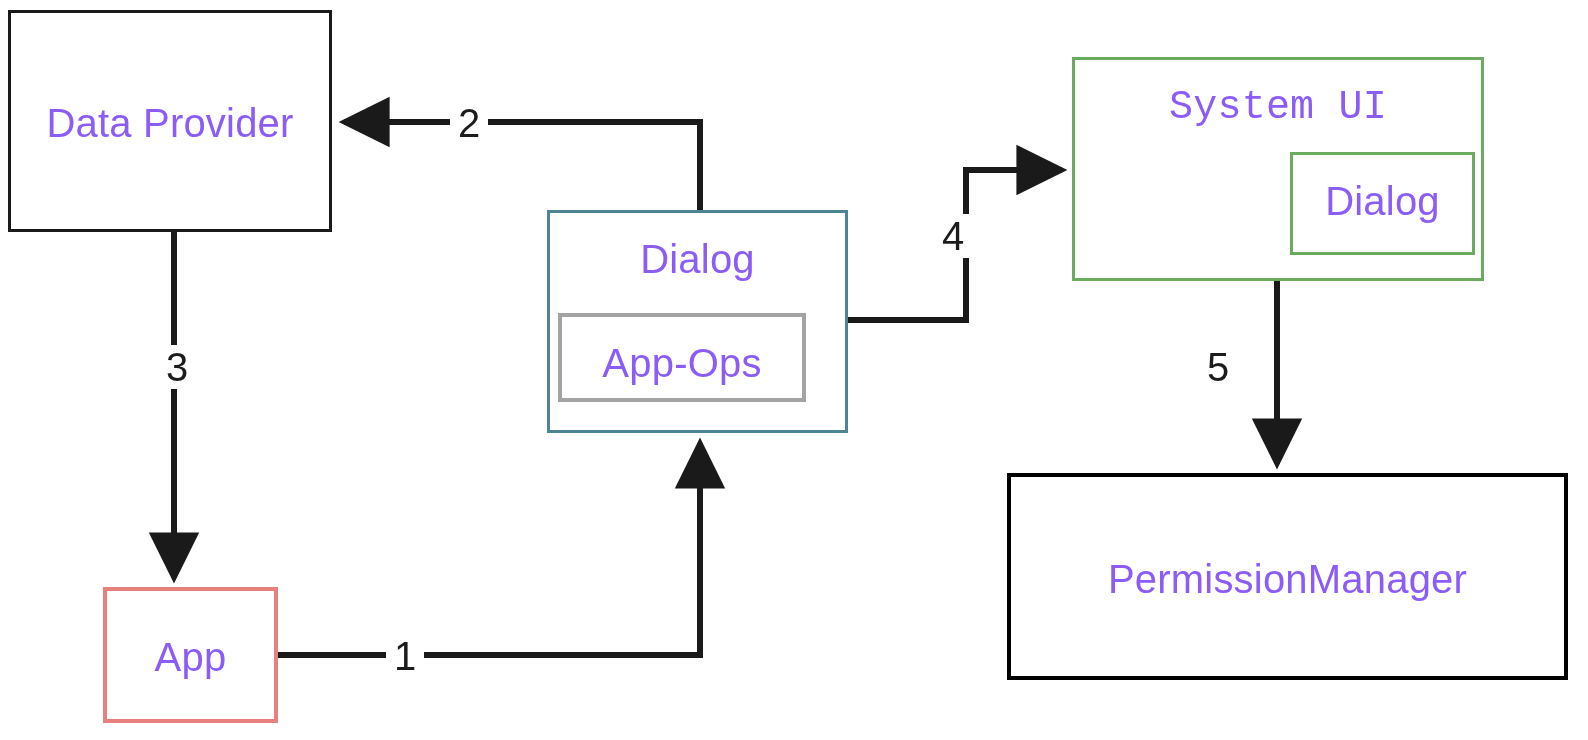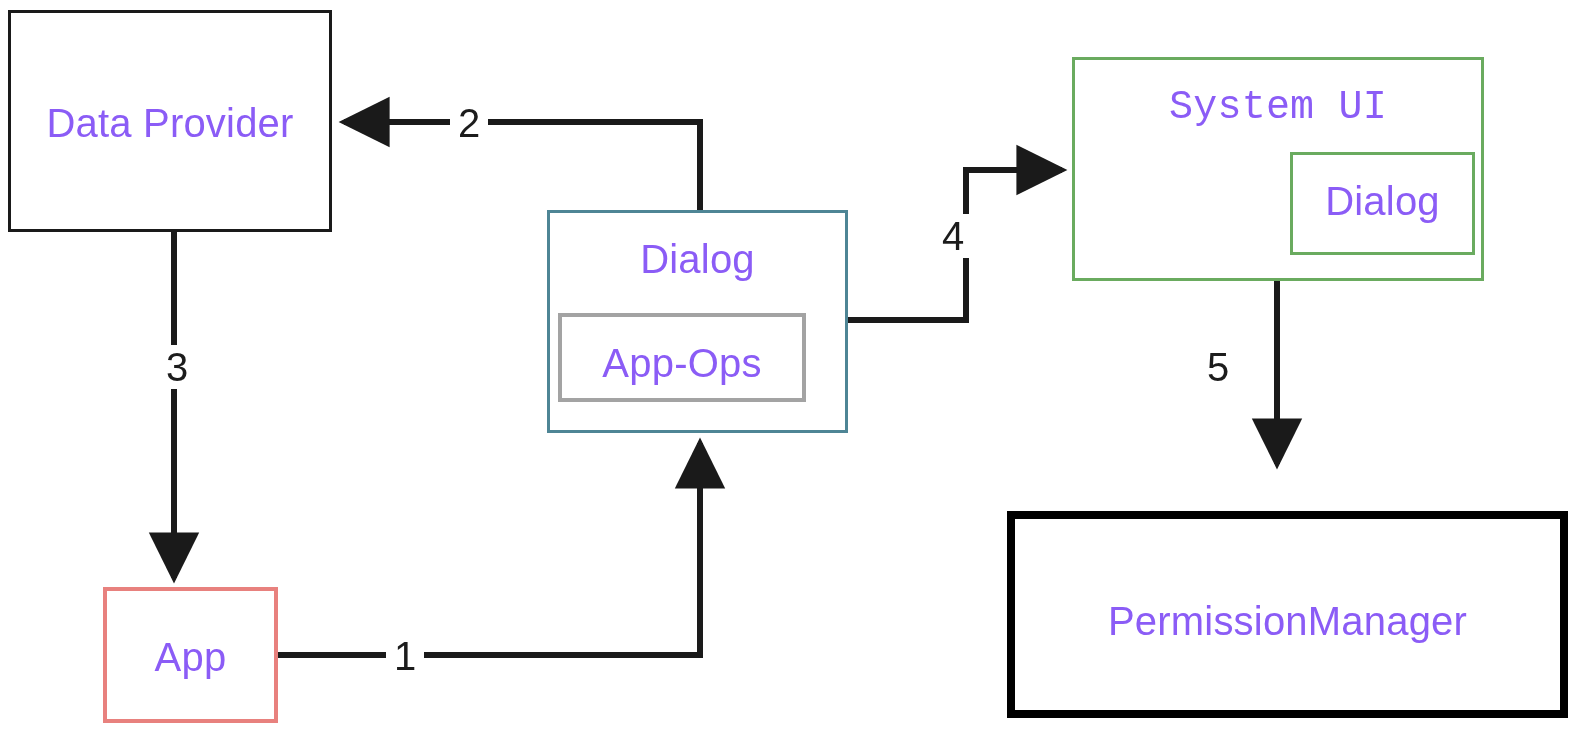--- a/index.html
+++ b/index.html
@@ -69,22 +69,21 @@
   #node-system-ui .node-label { top: 26px; font-family: Liberation Mono, monospace; }
 
   #node-dialog {
     left: 1290px; top: 152px; width: 185px; height: 103px;
     border: 3px solid #6aab5f;
   }
   #node-dialog .node-label { top: 24px; }
 
   #node-permission-manager {
     left: 1007px; top: 473px; width: 561px; height: 207px;
-    border: 8px solid #000000;
-    margin-top: 38px;
+    border: 4px solid #000000;
   }
   #node-permission-manager .node-label { top: 80px; }
 
   
   .edge-label {
     position: absolute;
     color: #1c1c1c;
     font-size: 40px;
     line-height: 40px;
     background: #ffffff;

